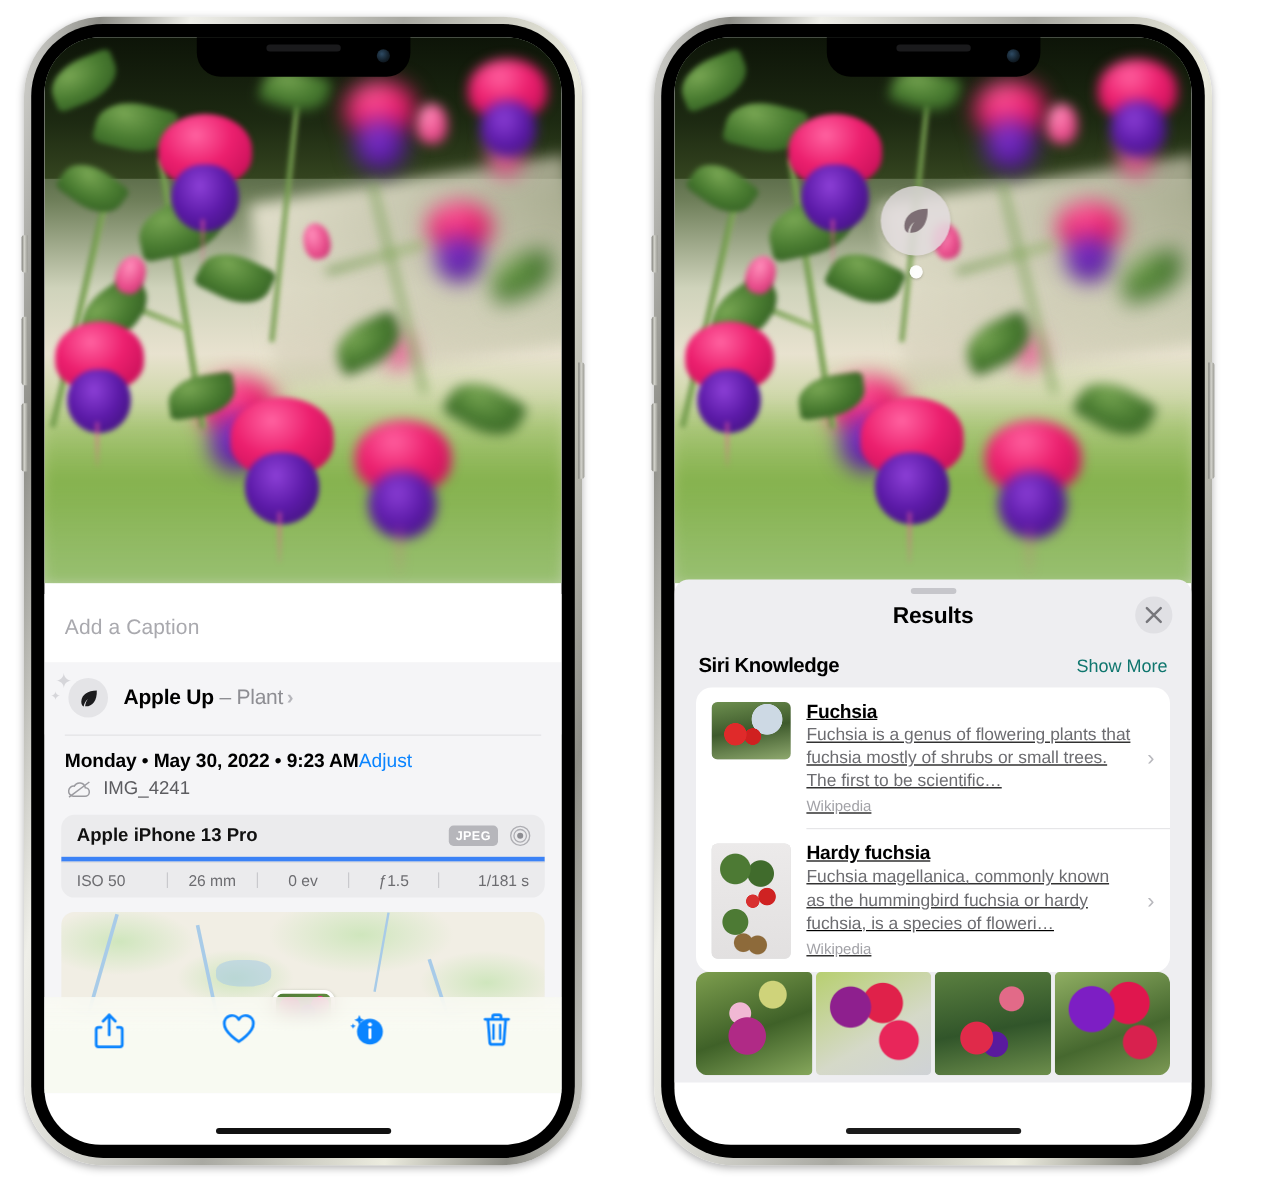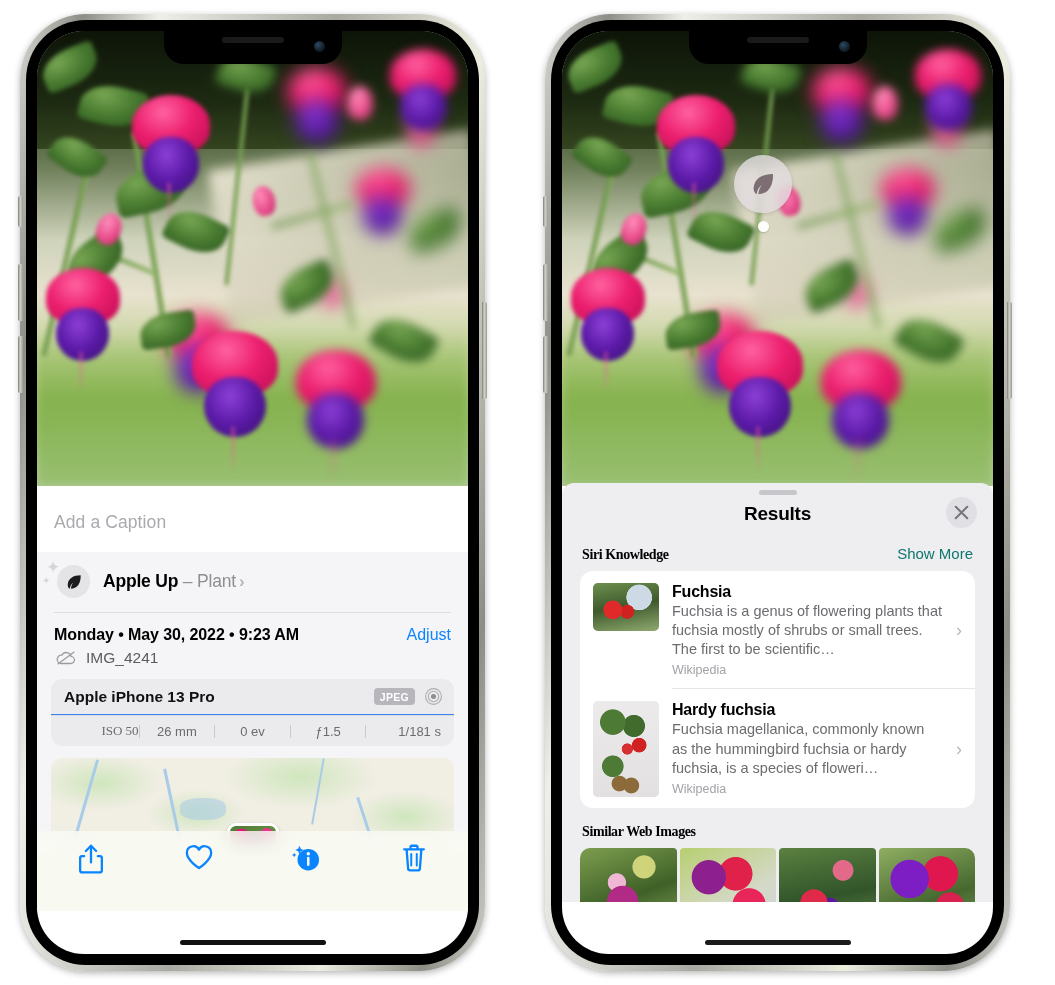--- a/index.html
+++ b/index.html
@@ -134,55 +134,55 @@
   .spark { position: absolute; color: #d6d6da; line-height: 1; }
   .spark.a { left: -11px; top: -6px; font-size: 17px; }
   .spark.b { left: -15px; top: 11px; font-size: 10px; }
   .lookup-text { font-size: 17.5px; font-weight: 700; color: #000; letter-spacing: -.2px; }
   .lookup-text .sub { font-weight: 400; color: #8e8e93; }
   .chev { color: #b6b6bb; font-size: 17px; margin-left: 3px; }
 
   .divider { height: 1px; background: #dededf; margin: 0 17px; }
 
   .meta-row {
-    display: flex; justify-content: space-between; align-items: baseline;
+    display: flex; align-items: baseline;
     padding: 13px 17px 0 17px;
   }
   .meta-date { font-size: 16px; font-weight: 700; color: #000; letter-spacing: -.1px; }
   .adjust { font-size: 16px; color: #0a84ff; }
   .fname-row { display: flex; align-items: center; gap: 9px; padding: 5px 17px 12px 18px; }
   .fname { font-size: 15.5px; color: #5c5c60; }
 
   .exif-card {
     margin: 0 14px; background: #ebebed; border-radius: 11px; overflow: hidden;
   }
   .exif-head {
     display: flex; align-items: center; justify-content: space-between;
-    padding: 8px 11px 8px 13px; border-bottom: 1px solid #3b82f6;
+    padding: 8px 11px 8px 13px; border-bottom: 4px solid #3b82f6;
   }
   .exif-dev { font-size: 15.5px; font-weight: 700; color: #111; }
   .exif-head-r { display: flex; align-items: center; gap: 9px; }
   .chip-jpeg {
     background: #b6b6bb; color: #fff; font-size: 10.5px; font-weight: 700;
     padding: 2.5px 6px; border-radius: 4px; letter-spacing: .3px;
   }
   .cam-ico { width: 19px; height: 19px; }
   .exif-body { padding: 8px 13px 9px 13px; position: relative; }
   .exif-line { font-size: 15.5px; color: #6c6c70; line-height: 1.5; }
   .chip-vib {
     position: absolute; right: 11px; bottom: 9px;
     border: 1px solid #b3b3b8; color: #6c6c70; border-radius: 10px;
     font-size: 10.5px; padding: 2px 9px; letter-spacing: .4px;
   }
   .exif-foot {
     display: flex; align-items: center; border-top: 1px solid #dcdcde;
     padding: 7px 11px; font-size: 13px; color: #6c6c70;
   }
   .exif-foot span.v { flex: 1 1 0; text-align: center; }
-  .exif-foot span.v:first-child { text-align: right; padding-left: 2px; font-family: Liberation Serif, serif; }
+  .exif-foot span.v:first-child { text-align: left; padding-left: 2px; }
   .exif-foot span.v:last-child { text-align: right; padding-right: 2px; }
   .exif-foot i.bar { width: 1px; height: 13px; background: #c9c9cd; }
 
   .map-card {
     margin: 12px 14px 0 14px; height: 95px; border-radius: 11px;
     overflow: hidden; position: relative;
     background:
       radial-gradient(ellipse 90px 40px at 12% 26%, #cfe6bd 0%, rgba(207,230,189,0) 70%),
       radial-gradient(ellipse 70px 34px at 36% 58%, #cfe6bd 0%, rgba(207,230,189,0) 70%),
       radial-gradient(ellipse 110px 46px at 62% 20%, #cfe6bd 0%, rgba(207,230,189,0) 70%),
@@ -219,23 +219,23 @@
   .res-title { font-size: 19px; font-weight: 700; color: #000; letter-spacing: -.2px; }
   .close-btn {
     position: absolute; right: 16px; top: 2px;
     width: 31px; height: 31px; border-radius: 50%; background: #e0e0e4;
     display: flex; align-items: center; justify-content: center;
   }
   .sec-head {
     display: flex; align-items: baseline; justify-content: space-between;
     padding: 16px 20px 8px 20px;
   }
-  .sec-title { font-size: 14px; font-weight: 700; color: #000; letter-spacing: -.4px; font-family: Liberation Serif, serif; }
+  .sec-title { font-size: 17px; font-weight: 700; color: #000; letter-spacing: -.4px; }
   .show-more { font-size: 15px; color: #0f766e; }
-  .know-card { margin: 0 18px; background: #fff; border-radius: 13px; overflow: hidden; }
+  .know-card { margin: 0 18px; background: #fff; border-radius: 13px; overflow: hidden; text-decoration: underline; }
   .know-row { display: flex; align-items: flex-start; gap: 13px; padding: 12px 12px 11px 13px; position: relative; }
   .know-thumb { flex: 0 0 auto; border-radius: 5px; overflow: hidden; position: relative; background:#ddd; }
   .know-thumb.a { width: 66px; height: 48px; }
   .know-thumb.b { width: 66px; height: 96px; }
   .know-body { flex: 1 1 auto; padding-right: 20px; }
   .know-name { font-size: 16px; font-weight: 700; color: #000; letter-spacing: -.2px; margin-bottom: 1px; }
   .know-desc { font-size: 14.5px; color: #6c6c70; line-height: 1.32; }
   .know-src { font-size: 12.5px; color: #a2a2a7; margin-top: 4px; }
   .know-chev { position: absolute; right: 13px; top: 50%; transform: translateY(-50%); color: #b8b8bd; font-size: 18px; }
   .know-sep { height: 1px; background: #e6e6e8; margin-left: 92px; }
@@ -600,23 +600,20 @@
             </div>
             <div class="know-body">
               <div class="know-name">Hardy fuchsia</div>
               <div class="know-desc">Fuchsia magellanica, commonly known as the hummingbird fuchsia or hardy fuchsia, is a species of floweri…</div>
               <div class="know-src">Wikipedia</div>
             </div>
             <span class="know-chev">›</span>
           </div>
         </div>
 
-        <div class="sec-head">
-          <span class="sec-title">Similar Web Images</span>
-        </div>
 
         <div class="sim-strip">
           <div class="sim-thumb">
             <div style="position:absolute;inset:0;background:
                  radial-gradient(circle at 44% 62%,#b02a86 0 20%,rgba(0,0,0,0) 21%),
                  radial-gradient(circle at 38% 40%,#f0b8d4 0 11%,rgba(0,0,0,0) 12%),
                  radial-gradient(circle at 66% 22%,#cfd37a 0 12%,rgba(0,0,0,0) 13%),
                  linear-gradient(160deg,#7d9e4e,#3f6128 55%,#86a75c);"></div>
           </div>
           <div class="sim-thumb">

